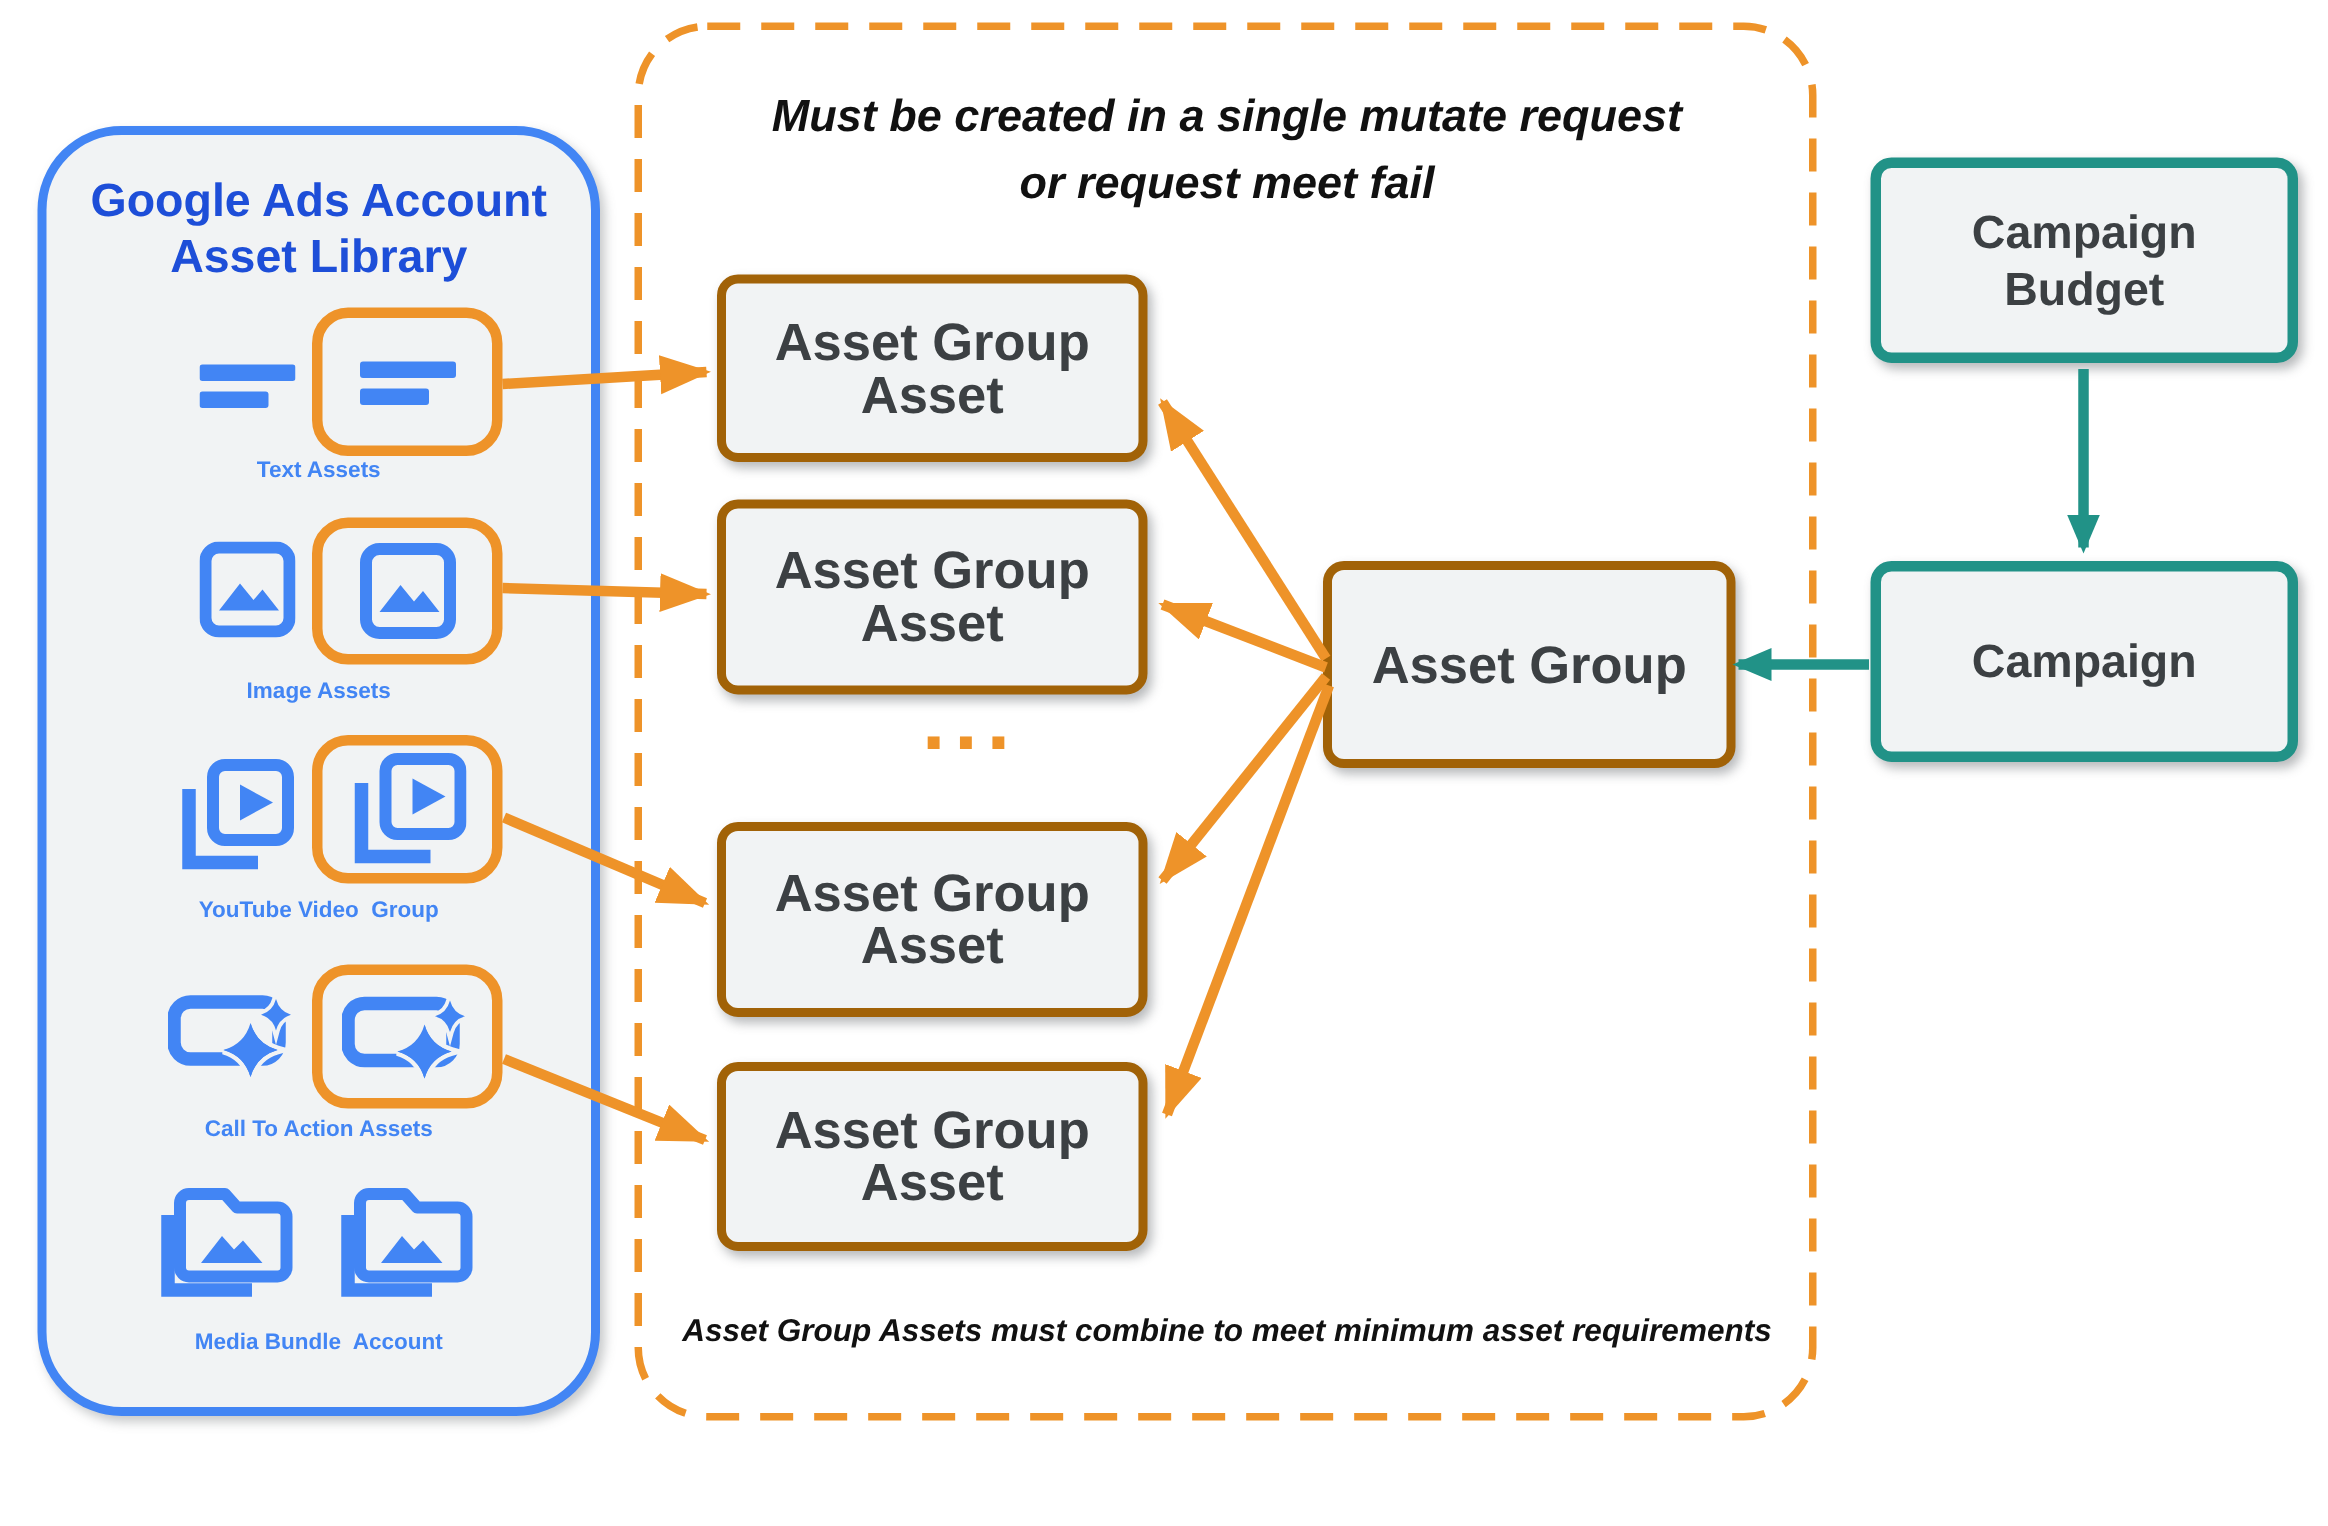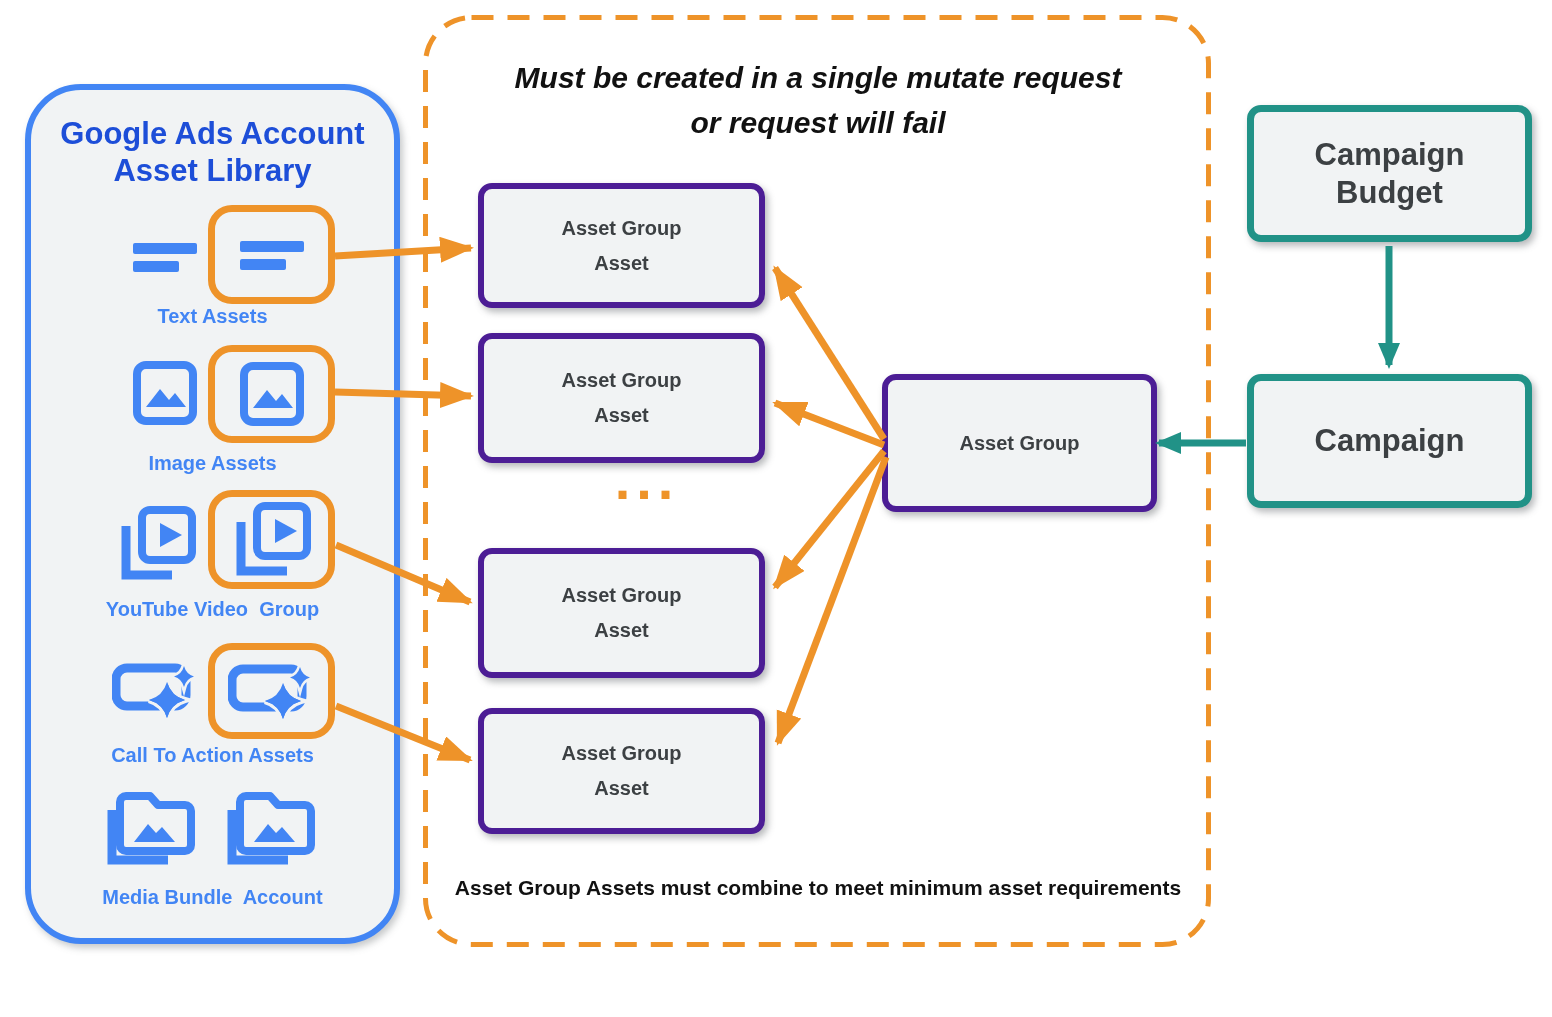--- a/index.html
+++ b/index.html
@@ -16,48 +16,48 @@
     left:25px;top:84px;width:375px;height:860px;
     background:#F1F3F4;border:6px solid #4285F4;border-radius:56px;
     box-shadow:3px 4px 7px rgba(95,99,104,.35);
   }
   .panel-title{
     left:40px;top:115px;width:345px;text-align:center;
     font-size:31px;font-weight:bold;color:#1d4ed8;line-height:37px;
   }
   .item-label{
     left:40px;width:345px;text-align:center;
-    font-size:20px;font-weight:bold;color:#4285F4;
+    font-size:15px;font-weight:bold;color:#4285F4;
   }
   .ring{
     border:7px solid #EE9329;border-radius:24px;
     display:flex;align-items:center;justify-content:center;
   }
 
   
   .node{
     display:flex;align-items:center;justify-content:center;text-align:center;
     background:#F1F3F4;border-radius:14px;
     font-weight:bold;color:#3C4043;
     box-shadow:3px 4px 7px rgba(95,99,104,.45);
   }
-  .node.orange{border:6px solid #4c1d95;font-size:20px;line-height:35px;}
+  .node.orange{border:6px solid #a16207;font-size:35px;line-height:35px;}
   .node.teal{border:7px solid #219287;font-size:31px;line-height:38px;}
 
   .mutate-title{
     left:432px;top:55px;width:772px;text-align:center;
     font-size:30px;line-height:45px;font-weight:bold;font-style:italic;color:#111111;
   }
   .ellipsis{
     left:597px;top:458px;width:100px;height:50px;line-height:44px;text-align:center;
     font-size:56px;font-weight:900;color:#EE9329;letter-spacing:6px;
   }
   .footnote{
     left:432px;top:876px;width:772px;text-align:center;
-    font-size:21px;font-weight:bold;color:#111111;
+    font-size:21px;font-weight:bold;color:#111111;font-style:italic;
   }
   .note{
     left:36px;top:980px;width:1490px;
     font-size:21.5px;font-weight:bold;color:#111111;
   }
   .icon{display:block;}
 </style>
 </head>
 <body>
 
@@ -134,21 +134,21 @@
     <svg class="abs icon" style="left:224px;top:786px" width="94" height="82" viewBox="0 0 94 82">
       <path d="M8 24 V74 H64" fill="none" stroke="#4285F4" stroke-width="9"></path>
       <path d="M22 10 h24 l8 9 h27 a6 6 0 0 1 6 6 v34 a6 6 0 0 1 -6 6 H22 a6 6 0 0 1 -6 -6 V16 a6 6 0 0 1 6 -6 Z" fill="none" stroke="#4285F4" stroke-width="8" stroke-linejoin="round"></path>
       <path d="M30 56 L44 38 L52 47 L58 41 L71 56 Z" fill="#4285F4"></path>
     </svg>
     <div class="abs item-label prewrap" style="top:886px">Media Bundle  Account</div>
   </div>
 
   <div>
     <div class="abs mutate-title prewrap">Must be created in a single mutate request
-or request will fail</div>
+or request meet fail</div>
 
     <div class="abs node orange prewrap" style="left:478px;top:183px;width:287px;height:125px">Asset Group
 Asset</div>
     <div class="abs node orange prewrap" style="left:478px;top:333px;width:287px;height:130px">Asset Group
 Asset</div>
     <div class="abs ellipsis">...</div>
     <div class="abs node orange prewrap" style="left:478px;top:548px;width:287px;height:130px">Asset Group
 Asset</div>
     <div class="abs node orange prewrap" style="left:478px;top:708px;width:287px;height:126px">Asset Group
 Asset</div>

